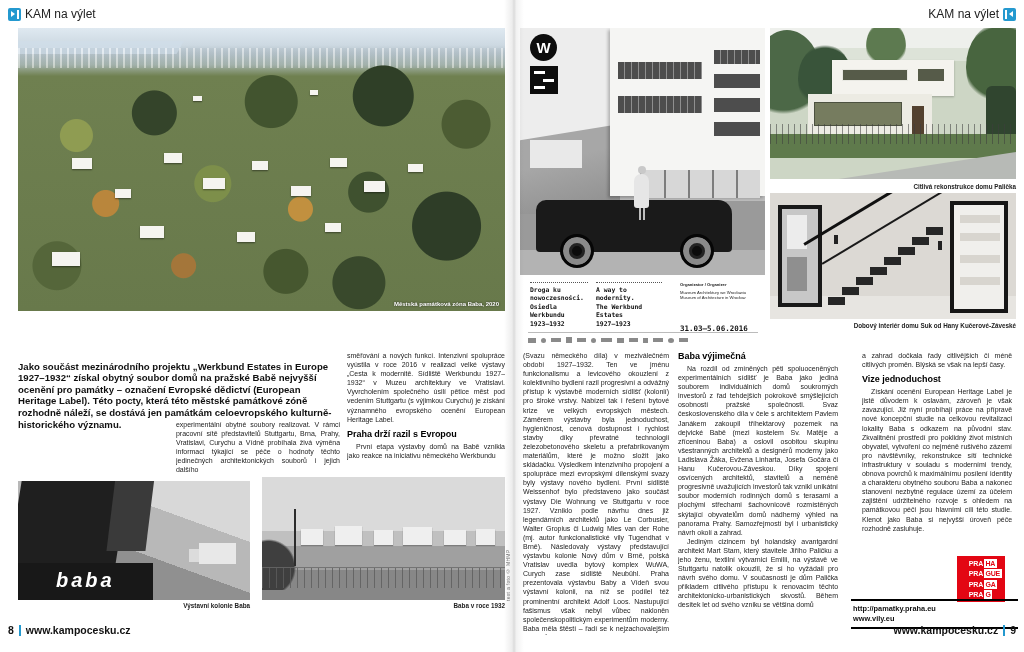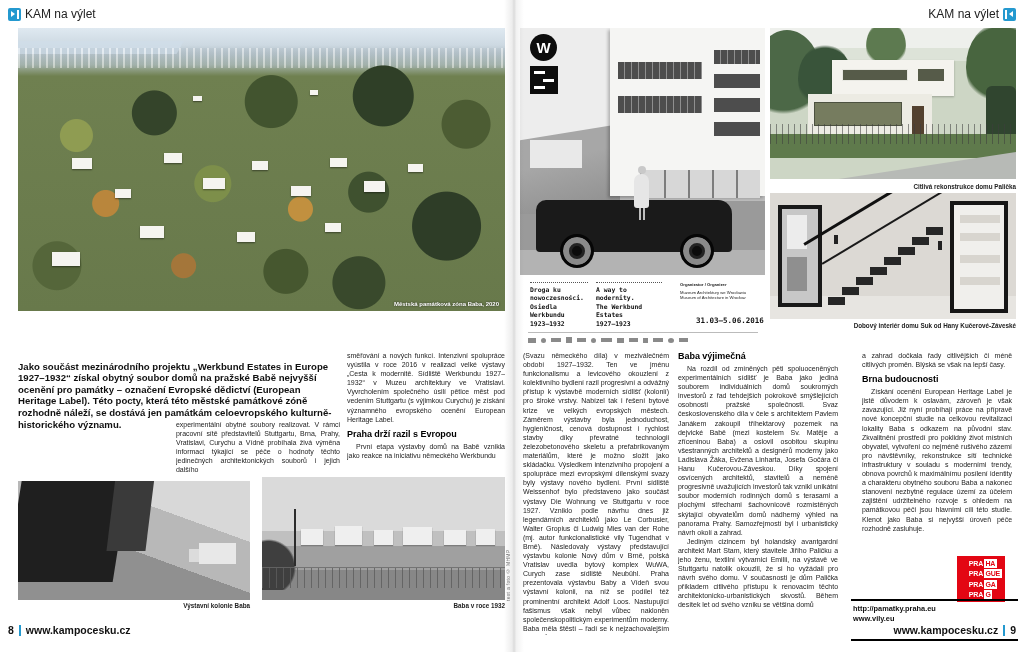--- a/index.html
+++ b/index.html
@@ -100,21 +100,21 @@
   .idoorR::before{content:"";position:absolute;left:6px;top:10px;width:40px;height:8px;background:#d8d5cf;box-shadow:0 18px 0 #d8d5cf,0 40px 0 #d8d5cf,0 62px 0 #d8d5cf;}
   .istep{position:absolute;width:17px;height:8px;background:#262626;}
   .irail{position:absolute;left:34px;top:50px;width:160px;height:2.5px;background:#111;transform:rotate(-31deg);transform-origin:left center;}
   .irail2{position:absolute;left:52px;top:70px;width:150px;height:1.5px;background:#1a1a1a;transform:rotate(-31deg);transform-origin:left center;}
   .iswitch{position:absolute;left:64px;top:42px;width:4px;height:9px;background:#222;box-shadow:104px 6px 0 #222;}
   
   .praha{position:absolute;left:957px;top:556px;width:48px;height:46px;background:#e30613;padding:3px;box-sizing:border-box;display:flex;flex-direction:column;justify-content:space-between;}
   .praha-row{display:flex;height:9px;font-weight:bold;font-size:7px;line-height:9.5px;letter-spacing:-0.2px;}
   .praha-l{color:#fff;width:23px;text-align:right;padding-right:1px;}
   .praha-r{background:#fff;color:#e30613;padding:0 1.5px;}
-  .urlbox{position:absolute;left:851px;top:599px;width:163px;border-top:2px solid #000;border-bottom:2px solid #000;padding:3px 2px 16px;font-size:7.4px;font-weight:bold;line-height:9.5px;color:#111;}
+  .urlbox{position:absolute;left:851px;top:599px;width:163px;border-top:2px solid #000;border-bottom:2px solid #000;padding:3px 2px 4px;font-size:7.4px;font-weight:bold;line-height:9.5px;color:#111;}
   .urlbox a{color:#111;text-decoration:none;display:block;}
   .gutter{position:absolute;left:504px;top:0;width:20px;height:652px;background:linear-gradient(90deg,rgba(0,0,0,0) 0,rgba(0,0,0,.07) 40%,rgba(0,0,0,.14) 50%,rgba(0,0,0,.05) 62%,rgba(0,0,0,0) 100%);pointer-events:none;}
 </style>
 </head>
 <body>
 
 <div class="spread">
 
   <div class="hdr" style="left:8px;">
     <span class="kmark"></span>
@@ -151,20 +151,21 @@
   <div class="col" style="left:347px;top:351px;width:158px;height:122px;">
     <p>směřování a nových funkcí. Intenzivní spolupráce vyústila v roce 2016 v realizaci velké výstavy „Cesta k modernitě. Sídliště Werkbundu 1927–1932“ v Muzeu architektury ve Vratislavi. Vyvrcholením společného úsilí pětice měst pod vedením Stuttgartu (s výjimkou Curychu) je získání významného evropského ocenění European Heritage Label.</p>
     <h3 class="subhead mt">Praha drží razil s Evropou</h3>
     <p class="ind">První etapa výstavby domů na Babě vznikla jako reakce na iniciativu německého Werkbundu</p>
   </div>
 
   <div class="photo photoA">
     <div class="flag1"></div>
     <div class="flag2"></div>
     <div class="photoA-house"></div>
+    <div class="babaSign">baba</div>
   </div>
 
   <div class="photo photoB">
     <div class="pbh" style="left:16%;top:42%;width:9%;height:13%;"></div>
     <div class="pbh" style="left:30%;top:40%;width:11%;height:15%;"></div>
     <div class="pbh" style="left:46%;top:43%;width:8%;height:12%;"></div>
     <div class="pbh" style="left:58%;top:41%;width:12%;height:14%;"></div>
     <div class="pbh" style="left:75%;top:43%;width:9%;height:12%;"></div>
     <div class="pbh" style="left:88%;top:42%;width:8%;height:13%;"></div>
     <div class="photoB-bush"></div>
@@ -216,21 +217,21 @@
     <div class="ptitle" style="left:76px;top:254px;width:66px;">A way to
 modernity.
 The Werkbund
 Estates
 1927–1923</div>
     <div class="porg" style="left:160px;top:254px;width:80px;">
       <b>Organizator / Organizer</b>
       <span>Muzeum Architektury we Wrocławiu</span><br>
       <span>Museum of Architecture in Wrocław</span>
     </div>
-    <div class="pdates" style="left:160px;top:288px;margin-left:16px;">31.03–5.06.2016</div>
+    <div class="pdates" style="left:160px;top:296px;">31.03–5.06.2016</div>
     <div class="plogos">
       <i style="width:8px;height:5px;"></i>
         <i style="width:5px;height:5px;border-radius:50%;"></i>
         <i style="width:10px;height:4px;"></i>
         <i style="width:6px;height:6px;"></i>
         <i style="width:9px;height:4px;"></i>
         <i style="width:5px;height:5px;border-radius:50%;"></i>
         <i style="width:11px;height:4px;"></i>
         <i style="width:7px;height:5px;"></i>
         <i style="width:9px;height:4px;"></i>
@@ -281,21 +282,21 @@
   <div class="col" style="left:523px;top:351px;width:146px;height:284px;">
     <p>(Svazu německého díla) v meziválečném období 1927–1932. Ten ve jménu funkcionalismu a levicového okouzlení z kolektivního bydlení razil progresivní a odvážný přístup k výstavbě moderních sídlišť (kolonií) pro široké vrstvy. Nabízel tak i řešení bytové krize ve velkých evropských městech. Záměrem výstavby byla jednoduchost, hygieničnost, cenová dostupnost i rychlost stavby díky převratné technologii železobetonového skeletu a prefabrikovaným materiálům, které je možno složit jako skládačku. Výsledkem intenzivního propojení a spolupráce mezi evropskými dílenskými svazy byly výstavy nového bydlení. První sídliště Weissenhof bylo představeno jako součást výstavy Die Wohnung ve Stuttgartu v roce 1927. Vzniklo podle návrhu dnes již legendárních architektů jako Le Corbusier, Walter Gropius či Ludwig Mies van der Rohe (mj. autor funkcionalistické vily Tugendhat v Brně). Následovaly výstavy představující výstavbu kolonie Nový dům v Brně, polská Vratislav uvedla bytový komplex WuWA, Curych zase sídliště Neubühl. Praha prezentovala výstavbu Baby a Vídeň svou výstavní kolonii, na níž se podílel též prominentní architekt Adolf Loos. Nastupující fašismus však nebyl vůbec nakloněn společenskopolitickým experimentům moderny. Baba měla štěstí – řadí se k nejzachovalejším souborům Werkbundu nepoškozeným během 2. světové války.</p>
   </div>
   <div class="col" style="left:678px;top:351px;width:160px;height:284px;">
     <h3 class="subhead">Baba výjimečná</h3>
     <p class="ind">Na rozdíl od zmíněných pěti spoluoceněných experimentálních sídlišť je Baba jako jediná souborem individuálních domů soukromých investorů z řad tehdejších pokrokově smýšlejících osobností pražské společnosti. Svaz československého díla v čele s architektem Pavlem Janákem zakoupil tříhektarový pozemek na dejvické Babě (mezi kostelem Sv. Matěje a zříceninou Baba) a oslovil osobitou skupinu všestranných architektů a designérů moderny jako Ladislava Žáka, Evžena Linharta, Josefa Gočára či Hanu Kučerovou-Záveskou. Díky spojení osvícených architektů, stavitelů a neméně progresivně uvažujících investorů tak vznikl unikátní soubor moderních rodinných domů s terasami a plochými střechami šachovnicově rozmístěných skýtající obyvatelům domů nádherný výhled na panorama Prahy. Samozřejmostí byl i urbanistický návrh okolí a zahrad.</p>
     <p class="ind">Jediným cizincem byl holandský avantgardní architekt Mart Stam, který stavitele Jiřího Paličku a jeho ženu, textilní výtvarnici Emilii, na výstavě ve Stuttgartu natolik okouzlil, že si ho vyžádali pro návrh svého domu. V současnosti je dům Palička příkladem citlivého přístupu k renovacím těchto architektonicko-urbanistických skvostů. Během desítek let od svého vzniku se většina domů</p>
   </div>
   <div class="col" style="left:862px;top:351px;width:150px;height:200px;">
     <p>a zahrad dočkala řady citlivějších či méně citlivých proměn. Blýská se však na lepší časy.</p>
-    <h3 class="subhead mt">Brna budoucnosti</h3>
+    <h3 class="subhead mt">Vize jednoduchost</h3>
     <p class="ind">Získání ocenění European Heritage Label je jistě důvodem k oslavám, zároveň je však zavazující. Již nyní probíhají práce na přípravě nové koncepční studie na celkovou revitalizaci lokality Baba s odkazem na původní stav. Zkvalitnění prostředí pro poklidný život místních obyvatel, vytvoření co nejméně rušivého zázemí pro návštěvníky, rekonstrukce sítí technické infrastruktury v souladu s moderními trendy, obnova povrchů k maximálnímu posílení identity a charakteru obytného souboru Baba a nakonec stanovení nezbytné regulace území za účelem zajištění udržitelného rozvoje s ohledem na památkovou péči jsou hlavními cíli této studie. Klenot jako Baba si nejvyšší úroveň péče rozhodně zasluhuje.</p>
   </div>
 
   <div class="praha">
     <div class="praha-row">
         <span class="praha-l">PRA</span>
         <span class="praha-r">HA</span>
       </div>
     <div class="praha-row">
         <span class="praha-l">PRA</span>

